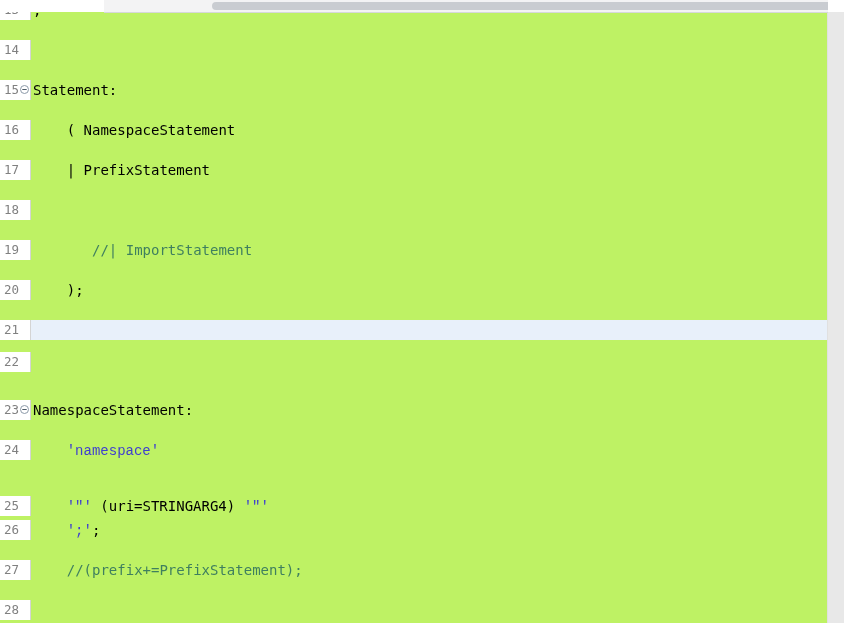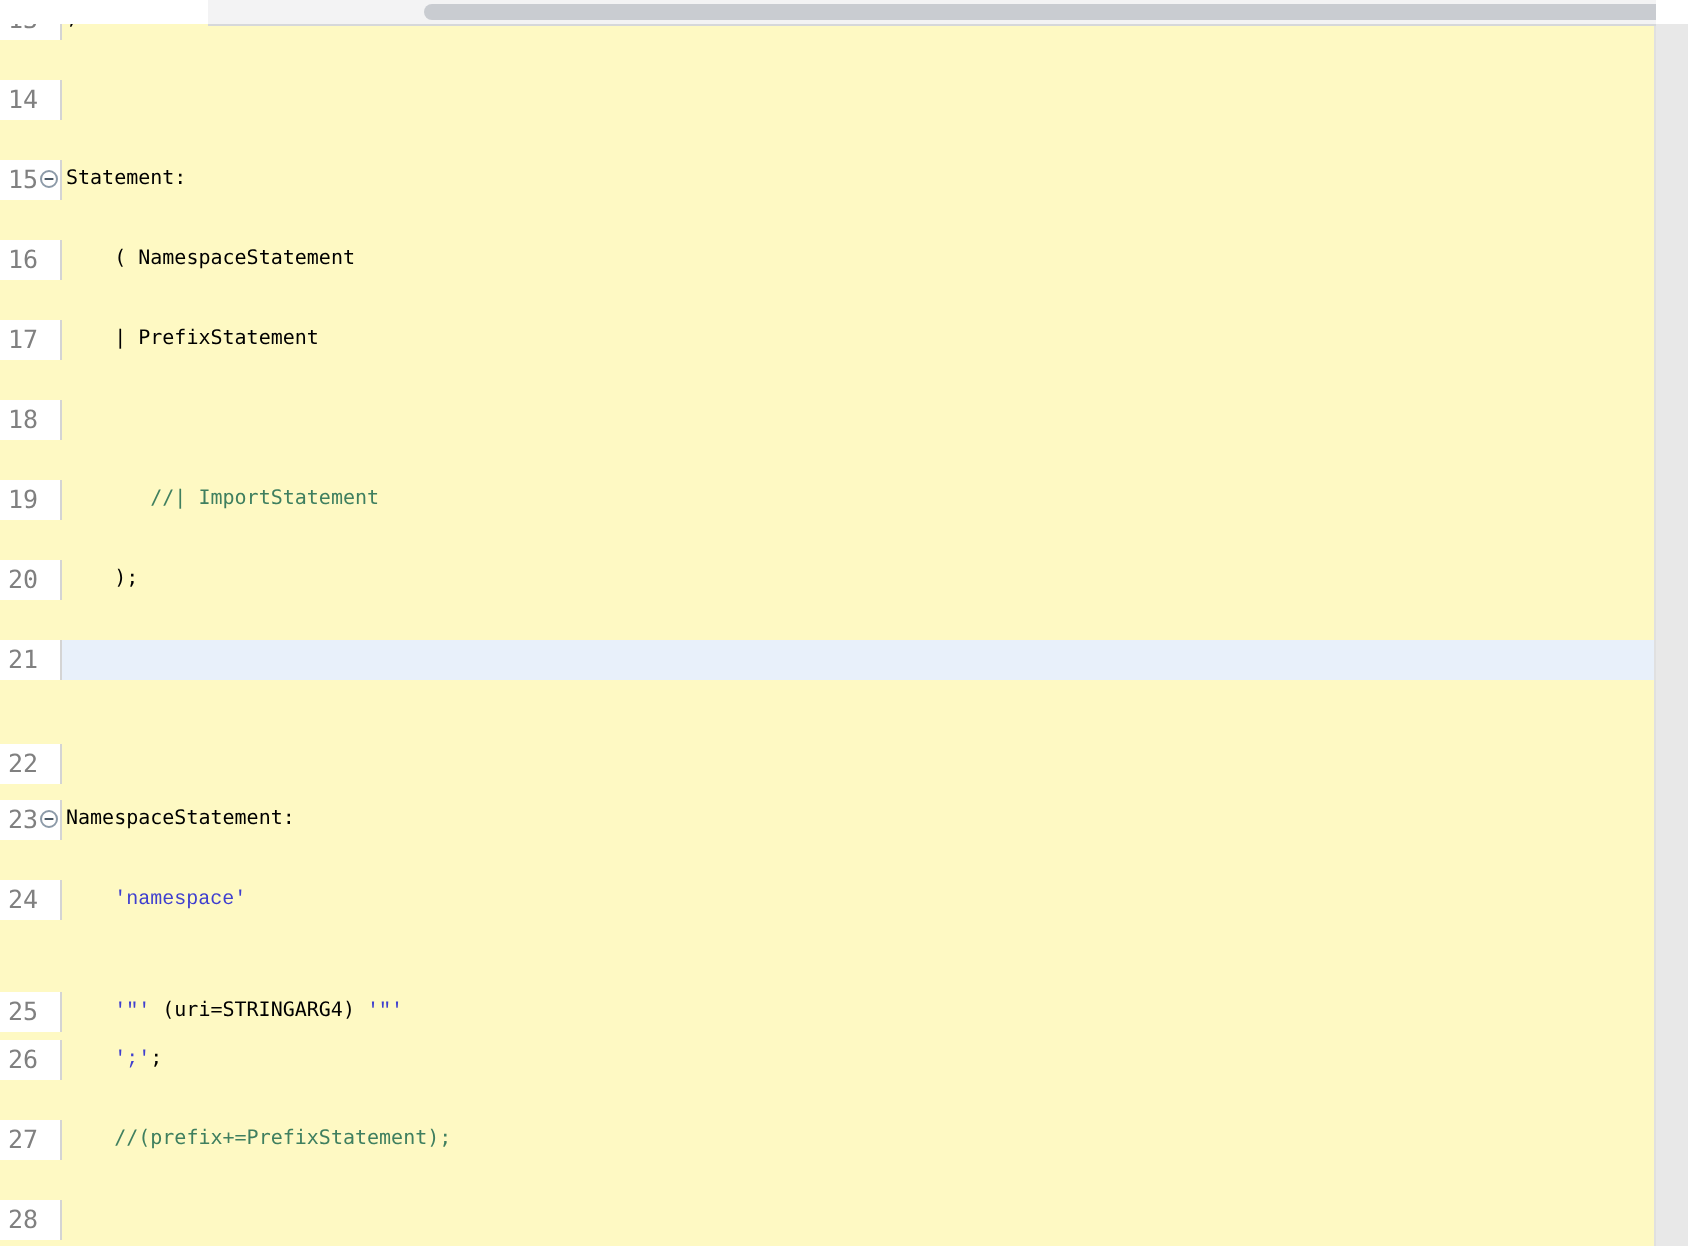--- a/index.html
+++ b/index.html
@@ -11,21 +11,21 @@
     width: 844px;
     height: 623px;
     overflow: hidden;
     font-family: "DejaVu Sans Mono", "Liberation Mono", monospace;
   }
 
   #editor-window {
     position: relative;
     width: 844px;
     height: 623px;
-    background: #fef9c3;
+    background: #bef264;
     box-sizing: border-box;
   }
 
   
   #h-scrollbar {
     position: absolute;
     left: 0; top: 0;
     width: 844px;
     height: 12px;
     background: #ffffff;
@@ -118,21 +118,21 @@
     z-index: 6;
   }
   .fold svg { display: block; }
 
   .code-text {
     position: absolute;
     left: 33px;
     top: 0;
     white-space: pre;
     font-family: "DejaVu Sans Mono", "Liberation Mono", monospace;
-    font-size: 10px;
+    font-size: 14px;
     color: #000000;
     letter-spacing: 0px;
   }
 
   
   .tok-plain    { color: #000000; }
   .tok-string   { color: #3f3fcf; font-family: Liberation Mono, monospace; }
   .tok-comment  { color: #3f7f5f; margin-top: 20px; }
 </style>
 </head>
@@ -146,21 +146,21 @@
       <div class="code-line" style="top: 40px;"><div class="gutter"></div><span class="lineno">15</span><span class="fold"><svg width="9" height="9" viewBox="0 0 9 9">
             <circle cx="4.5" cy="4.5" r="4" fill="#ffffff" stroke="#8c9aa8" stroke-width="1"></circle>
             <line x1="2.3" y1="4.5" x2="6.7" y2="4.5" stroke="#4b5a68" stroke-width="1"></line>
           </svg></span><span class="code-text"><span class="tok-plain">Statement:</span></span></div>
       <div class="code-line" style="top: 60px;"><div class="gutter"></div><span class="lineno">16</span><span class="code-text"><span class="tok-plain">    ( NamespaceStatement</span></span></div>
       <div class="code-line" style="top: 80px;"><div class="gutter"></div><span class="lineno">17</span><span class="code-text"><span class="tok-plain">    | PrefixStatement</span></span></div>
       <div class="code-line" style="top: 100px; padding-left: 20px;"><div class="gutter"></div><span class="lineno">18</span><span class="code-text"></span></div>
       <div class="code-line" style="top: 120px;"><div class="gutter"></div><span class="lineno">19</span><span class="code-text"><span class="tok-comment">       //| ImportStatement</span></span></div>
       <div class="code-line" style="top: 140px;"><div class="gutter"></div><span class="lineno">20</span><span class="code-text"><span class="tok-plain">    );</span></span></div>
       <div class="code-line current" style="top: 160px; padding-left: 10px;"><div class="gutter"></div><span class="lineno">21</span><span class="code-text"></span></div>
-      <div class="code-line" style="top: 192px; padding-left: 44px;"><div class="gutter"></div><span class="lineno">22</span><span class="code-text"></span></div>
+      <div class="code-line" style="top: 172px; padding-left: 44px;"><div class="gutter"></div><span class="lineno">22</span><span class="code-text"></span></div>
       <div class="code-line" style="top: 200px;"><div class="gutter"></div><span class="lineno">23</span><span class="fold"><svg width="9" height="9" viewBox="0 0 9 9">
             <circle cx="4.5" cy="4.5" r="4" fill="#ffffff" stroke="#8c9aa8" stroke-width="1"></circle>
             <line x1="2.3" y1="4.5" x2="6.7" y2="4.5" stroke="#4b5a68" stroke-width="1"></line>
           </svg></span><span class="code-text"><span class="tok-plain">NamespaceStatement:</span></span></div>
       <div class="code-line" style="top: 220px;"><div class="gutter"></div><span class="lineno">24</span><span class="code-text"><span class="tok-plain">    </span><span class="tok-string">'namespace'</span></span></div>
       <div class="code-line" style="top: 256px;"><div class="gutter"></div><span class="lineno">25</span><span class="code-text"><span class="tok-plain">    </span><span class="tok-string">'"'</span><span class="tok-plain"> (uri=STRINGARG4) </span><span class="tok-string">'"'</span></span></div>
       <div class="code-line" style="top: 260px;"><div class="gutter"></div><span class="lineno">26</span><span class="code-text"><span class="tok-plain">    </span><span class="tok-string">';'</span><span class="tok-plain">;</span></span></div>
       <div class="code-line" style="top: 280px;"><div class="gutter"></div><span class="lineno">27</span><span class="code-text"><span class="tok-comment">    //(prefix+=PrefixStatement);</span></span></div>
       <div class="code-line" style="top: 300px;"><div class="gutter"></div><span class="lineno">28</span><span class="code-text"></span></div>
     </div>

